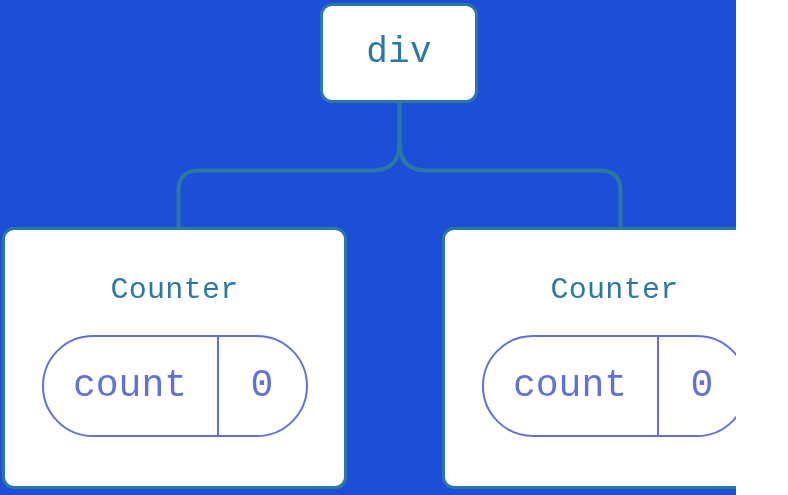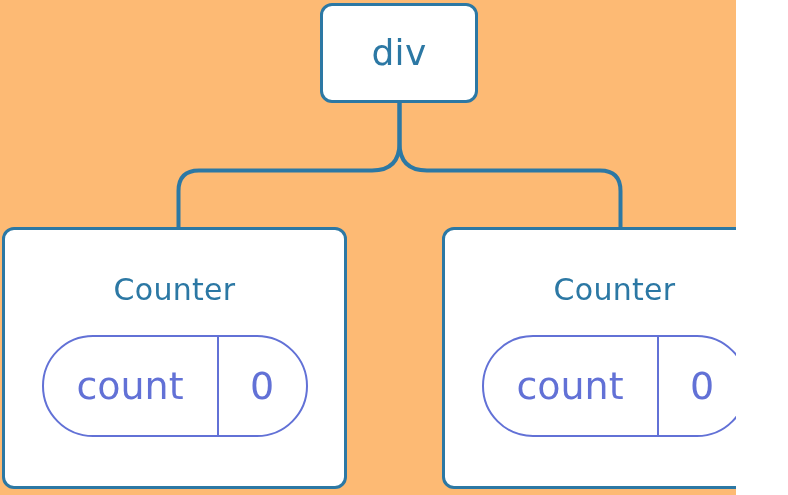--- a/index.html
+++ b/index.html
@@ -9,22 +9,23 @@
   body {
     width: 788px;
     height: 495px;
     overflow: hidden;
     font-family: "DejaVu Sans", sans-serif;
   }
   #canvas {
     position: relative;
     width: 736px;
     height: 495px;
-    background: #fdba74;
+    background: #1d4ed8;
     overflow: hidden;
+    font-family: Liberation Mono, monospace;
   }
   #connectors {
     position: absolute;
     left: 0;
     top: 0;
     width: 788px;
     height: 495px;
   }
   .node {
     position: absolute;

